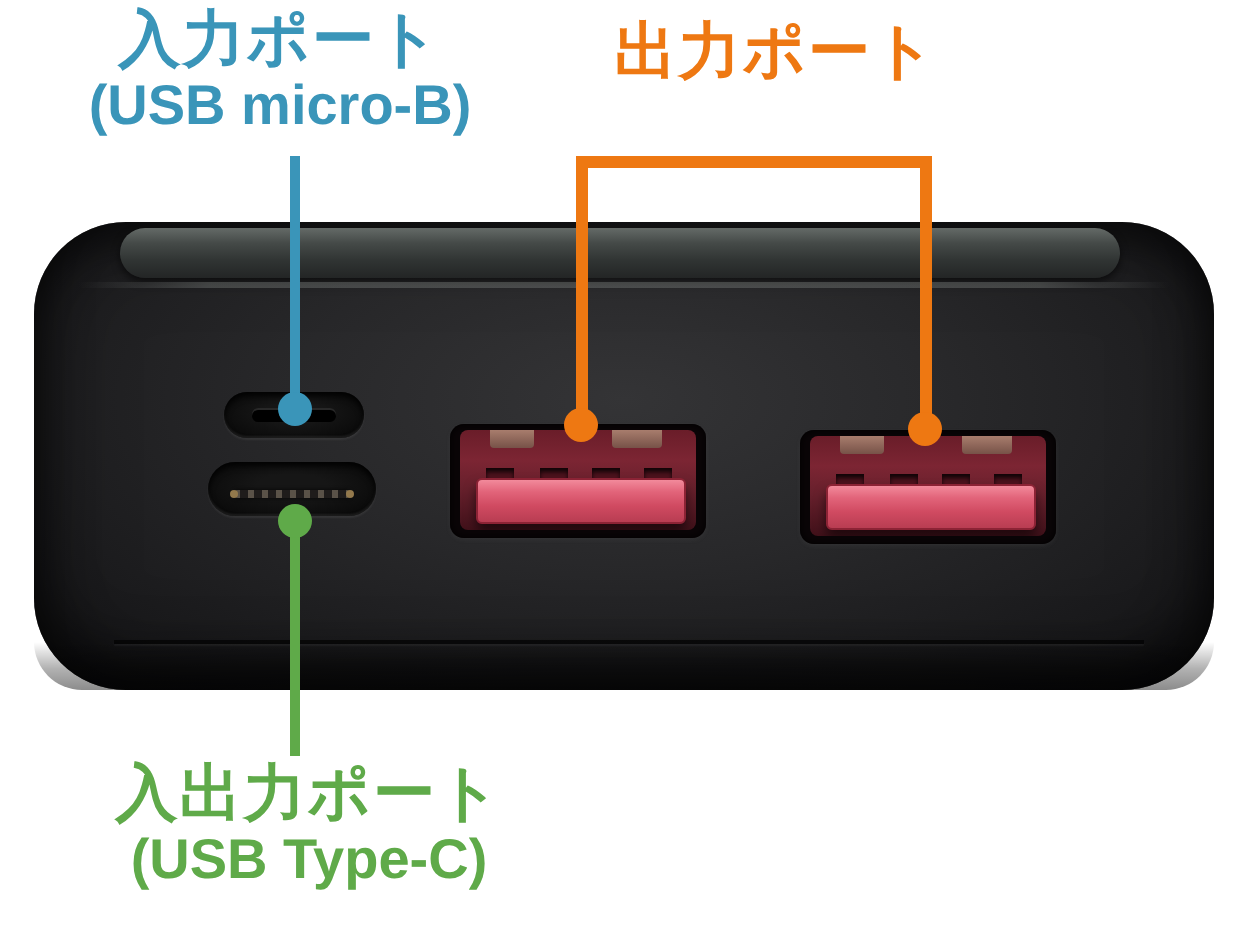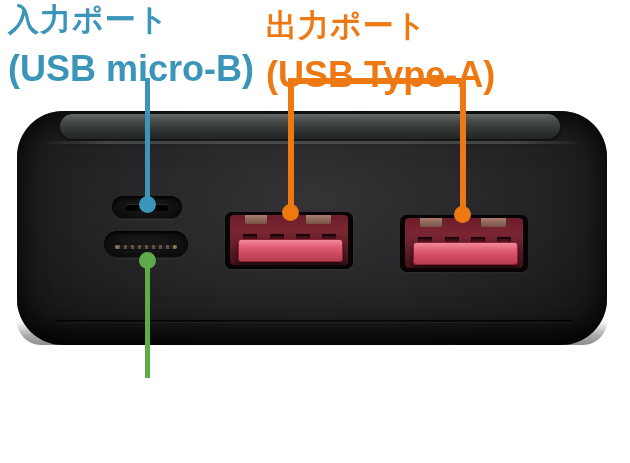--- a/index.html
+++ b/index.html
@@ -1,22 +1,22 @@
 <!DOCTYPE html>
 <html><head>
 <meta charset="utf-8">
 <style>
   html,body{margin:0;padding:0;background:#fff;}
   #stage{
     position:relative;width:630px;height:463px;overflow:hidden;background:#ffffff;
     font-family:"Liberation Sans","DejaVu Sans",sans-serif;
   }
-  .label{position:absolute;font-weight:bold;}
+  .label{position:absolute;text-align:center;font-weight:bold;}
   .label .title{font-size:31px;line-height:36px;letter-spacing:1px;}
-  .label .sub{font-size:36px;line-height:30px;letter-spacing:0px;margin-top:16px;}
+  .label .sub{font-size:28px;line-height:30px;letter-spacing:0px;}
   #label-input{left:8px;top:2px;width:264px;}
   #label-output{left:266px;top:8px;width:244px;}
   #label-io{left:12px;top:379px;width:285px;}
 
   .connector{position:absolute;}
   #line-input{left:145px;top:78px;width:5px;height:128px;}
   #bracket-top{left:288px;top:78px;width:178px;height:6px;}
   #bracket-left{left:288px;top:78px;width:6px;height:136px;}
   #bracket-right{left:460px;top:78px;width:6px;height:138px;}
   #line-io{left:145px;top:259px;width:5px;height:119px;}
@@ -85,21 +85,24 @@
 <body>
 
 <div id="stage">
 
   <div class="label" id="label-input" style="color: rgb(58, 149, 185);">
     <div class="title">入力ポート</div>
     <div class="sub">(USB micro-B)</div>
   </div>
   <div class="label" id="label-output" style="color: rgb(238, 120, 18);">
     <div class="title">出力ポート</div>
-    <div class="sub">(USB Type-A)</div>
+  </div>
+  <div class="label" id="label-io" style="color: rgb(95, 170, 73);">
+    <div class="title">入出力ポート</div>
+    <div class="sub">(USB Type-C)</div>
   </div>
 
   <div id="device">
     <div id="top-face"></div>
     <div id="edge-highlight"></div>
 
     <div class="pill-port" id="port-micro-b">
       <div class="slot"></div>
     </div>
 

